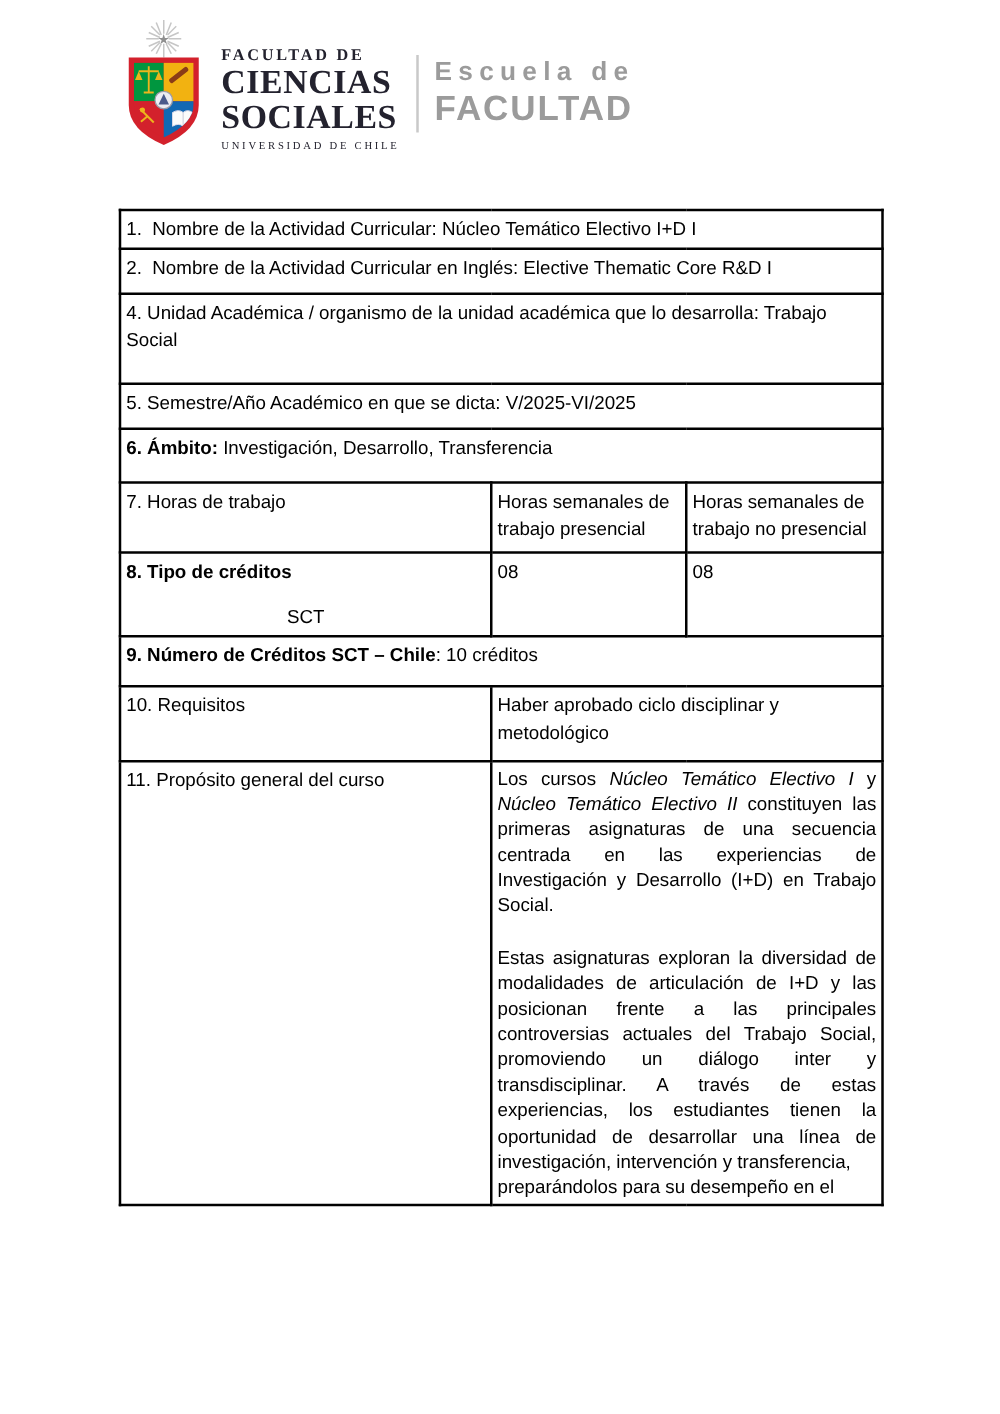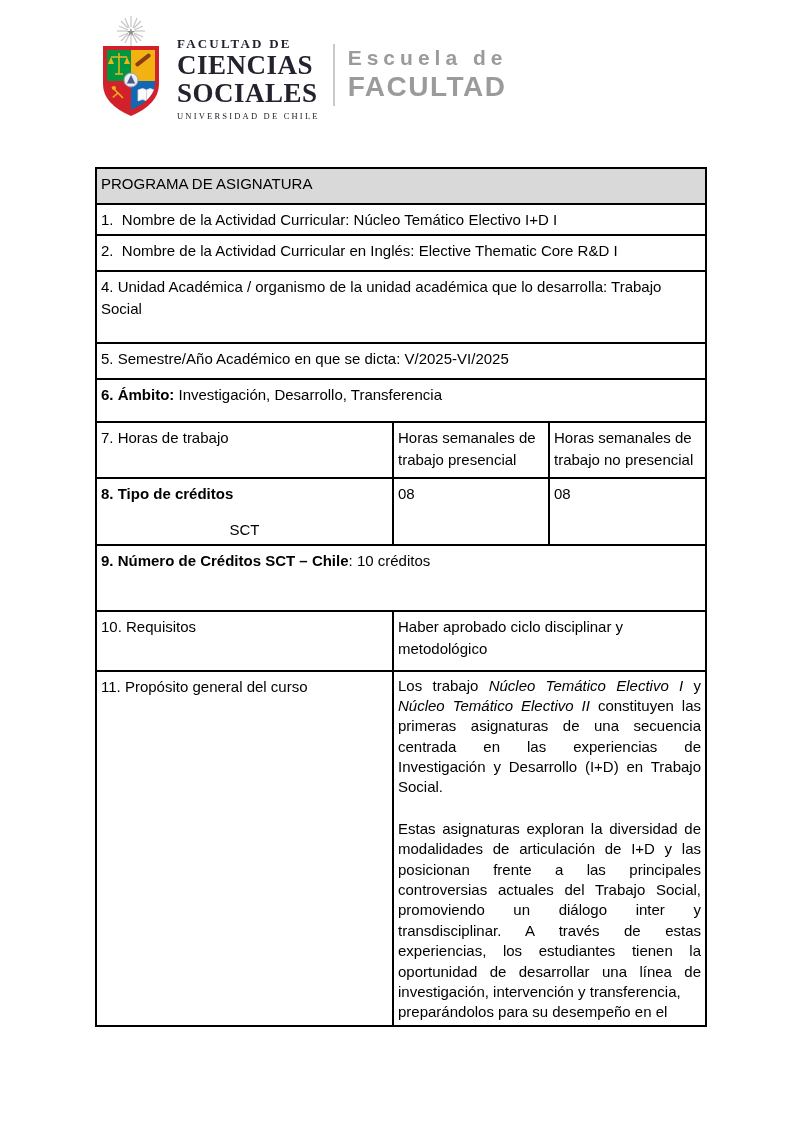--- a/index.html
+++ b/index.html
@@ -135,23 +135,20 @@
 </header>
 
 <table class="syllabus">
   <colgroup>
       <col style="width:297px">
       <col style="width:156px">
       <col style="width:157px">
     </colgroup>
 
   <tbody>
-      <tr style="height:36px">
-    <th colspan="3" class="hdr-cell">PROGRAMA DE ASIGNATURA</th>
-  </tr>
 
   <tr style="height:18px">
     <td colspan="3" class="b pre">1.  Nombre de la Actividad Curricular: Núcleo Temático Electivo I+D I</td>
   </tr>
 
   <tr style="height:36px">
     <td colspan="3" class="b pre">2.  Nombre de la Actividad Curricular en Inglés: Elective Thematic Core R&amp;D I</td>
   </tr>
 
 
@@ -175,31 +172,31 @@
 
   <tr style="height:55px">
     <td>
       <div class="b">8. Tipo de créditos</div>
       <div class="sct-line">SCT</div>
     </td>
     <td class="ctr">08</td>
     <td class="ctr">08</td>
   </tr>
 
-  <tr style="height:66px">
+  <tr style="height:40px">
     <td colspan="3"><span class="b">9. Número de Créditos SCT – Chile</span><span>: 10 créditos</span></td>
   </tr>
 
   <tr style="height:60px">
     <td class="b">10. Requisitos</td>
     <td colspan="2">Haber aprobado ciclo disciplinar y metodológico</td>
   </tr>
 
   <tr style="height:328px">
     <td class="b">11. Propósito general del curso</td>
     <td colspan="2">
-      <p class="para"><span>Los trabajo </span><span class="it">Núcleo Temático Electivo I</span><span> y </span><span class="it">Núcleo Temático Electivo II</span><span> constituyen las primeras asignaturas de una secuencia centrada en las experiencias de Investigación y Desarrollo (I+D) en Trabajo Social.</span></p>
+      <p class="para"><span>Los cursos </span><span class="it">Núcleo Temático Electivo I</span><span> y </span><span class="it">Núcleo Temático Electivo II</span><span> constituyen las primeras asignaturas de una secuencia centrada en las experiencias de Investigación y Desarrollo (I+D) en Trabajo Social.</span></p>
       <p class="para">Estas asignaturas exploran la diversidad de modalidades de articulación de I+D y las posicionan frente a las principales controversias actuales del Trabajo Social, promoviendo un diálogo inter y transdisciplinar. A través de estas experiencias, los estudiantes tienen la oportunidad de desarrollar una línea de investigación, intervención y transferencia,
 preparándolos para su desempeño en el</p>
     </td>
   </tr>
 </tbody>
   </table>
 
 </body></html>

